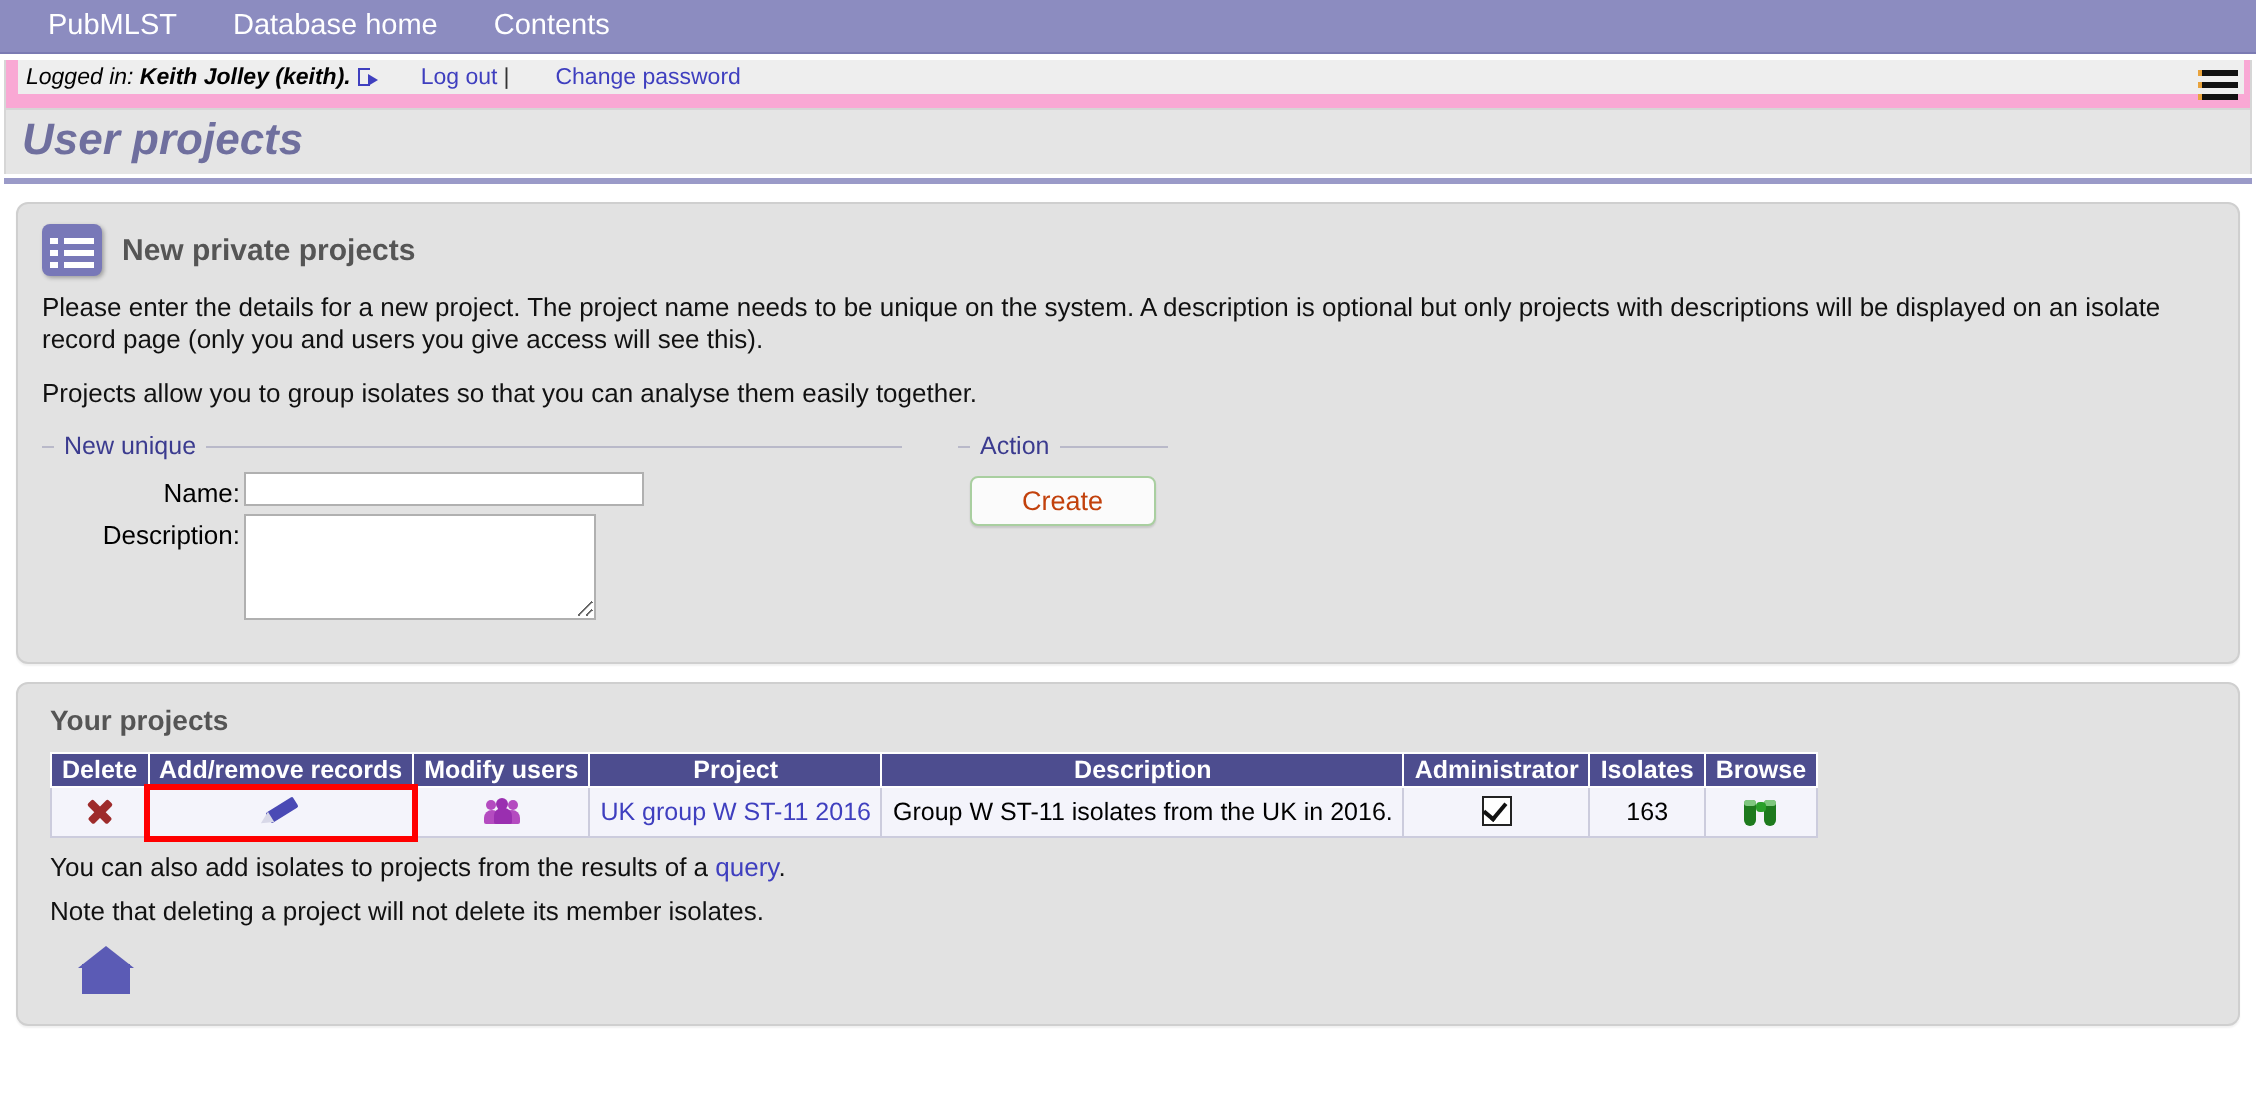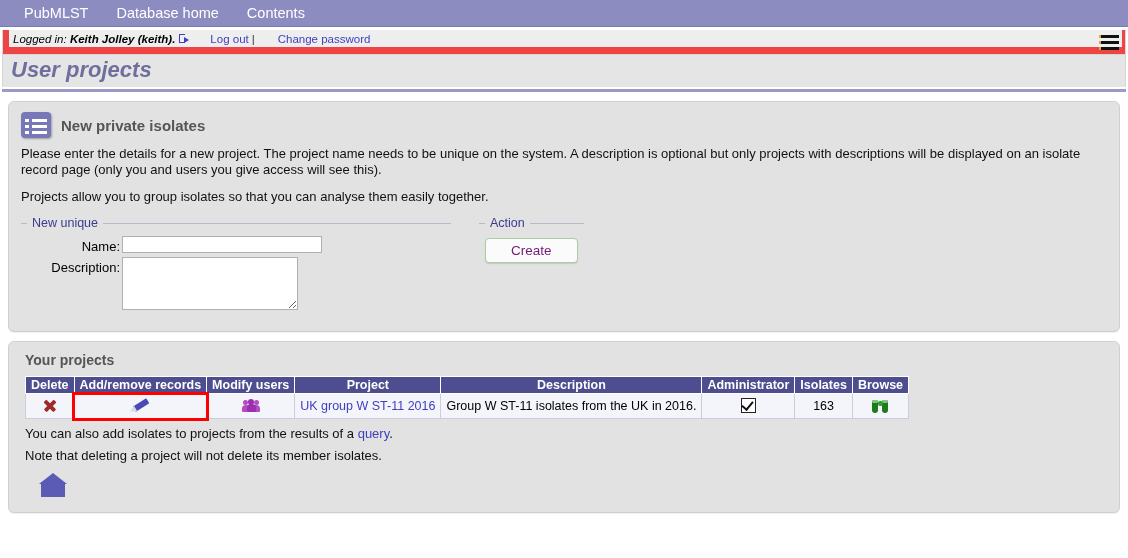--- a/index.html
+++ b/index.html
@@ -30,21 +30,21 @@
     color: #ffffff;
     text-decoration: none;
     font-size: 14.5px;
     padding: 0 14px;
     white-space: nowrap;
   }
 
   
   .loginwrap {
     position: relative;
-    background: #ef4444;
+    background: #f9a8d4;
     border: 1px solid #d6d6d6;
     border-top: none;
     margin: 3px 2px 0 2px;
     height: 25px;
     box-sizing: border-box;
   }
   .loginbar {
     background: #eeeeee;
     height: 17px;
     margin: 3px 3px 0 6px;
@@ -238,21 +238,21 @@
     padding: 2px 3px;
   }
   .createbtn {
     display: block;
     margin: 2px auto 0 auto;
     background: #fbfbfb;
     border: 1px solid #a9cfa0;
     border-radius: 4px;
     font-family: "Liberation Sans", sans-serif;
     font-size: 13.5px;
-    color: #701a75;
+    color: #c2410c;
     padding: 4px 25px;
     cursor: pointer;
     box-shadow: 0 1px 1px rgba(0,0,0,0.12);
   }
 
   
   .subhead {
     font-size: 14px;
     font-weight: bold;
     color: #555555;
@@ -445,21 +445,21 @@
 </div>
 
 <div class="pagetitle-wrap">
   <div class="pagetitle">User projects</div>
 </div>
 <div class="title-rule"></div>
 
 <div class="panel">
   <div class="panel-head">
     <div class="listicon"></div>
-    <h2>New private isolates</h2>
+    <h2>New private projects</h2>
   </div>
   <p class="ptext">Please enter the details for a new project. The project name needs to be unique on the system. A description is optional but only projects with descriptions will be displayed on an isolate record page (only you and users you give access will see this).</p>
   <p class="ptext">Projects allow you to group isolates so that you can analyse them easily together.</p>
 
   <div class="form-row">
     <fieldset class="newproject">
       <legend>New unique</legend>
       <div class="field-line">
         <div class="field-label">Name:</div>
         <input class="txt" type="text" placeholder="" style="">

